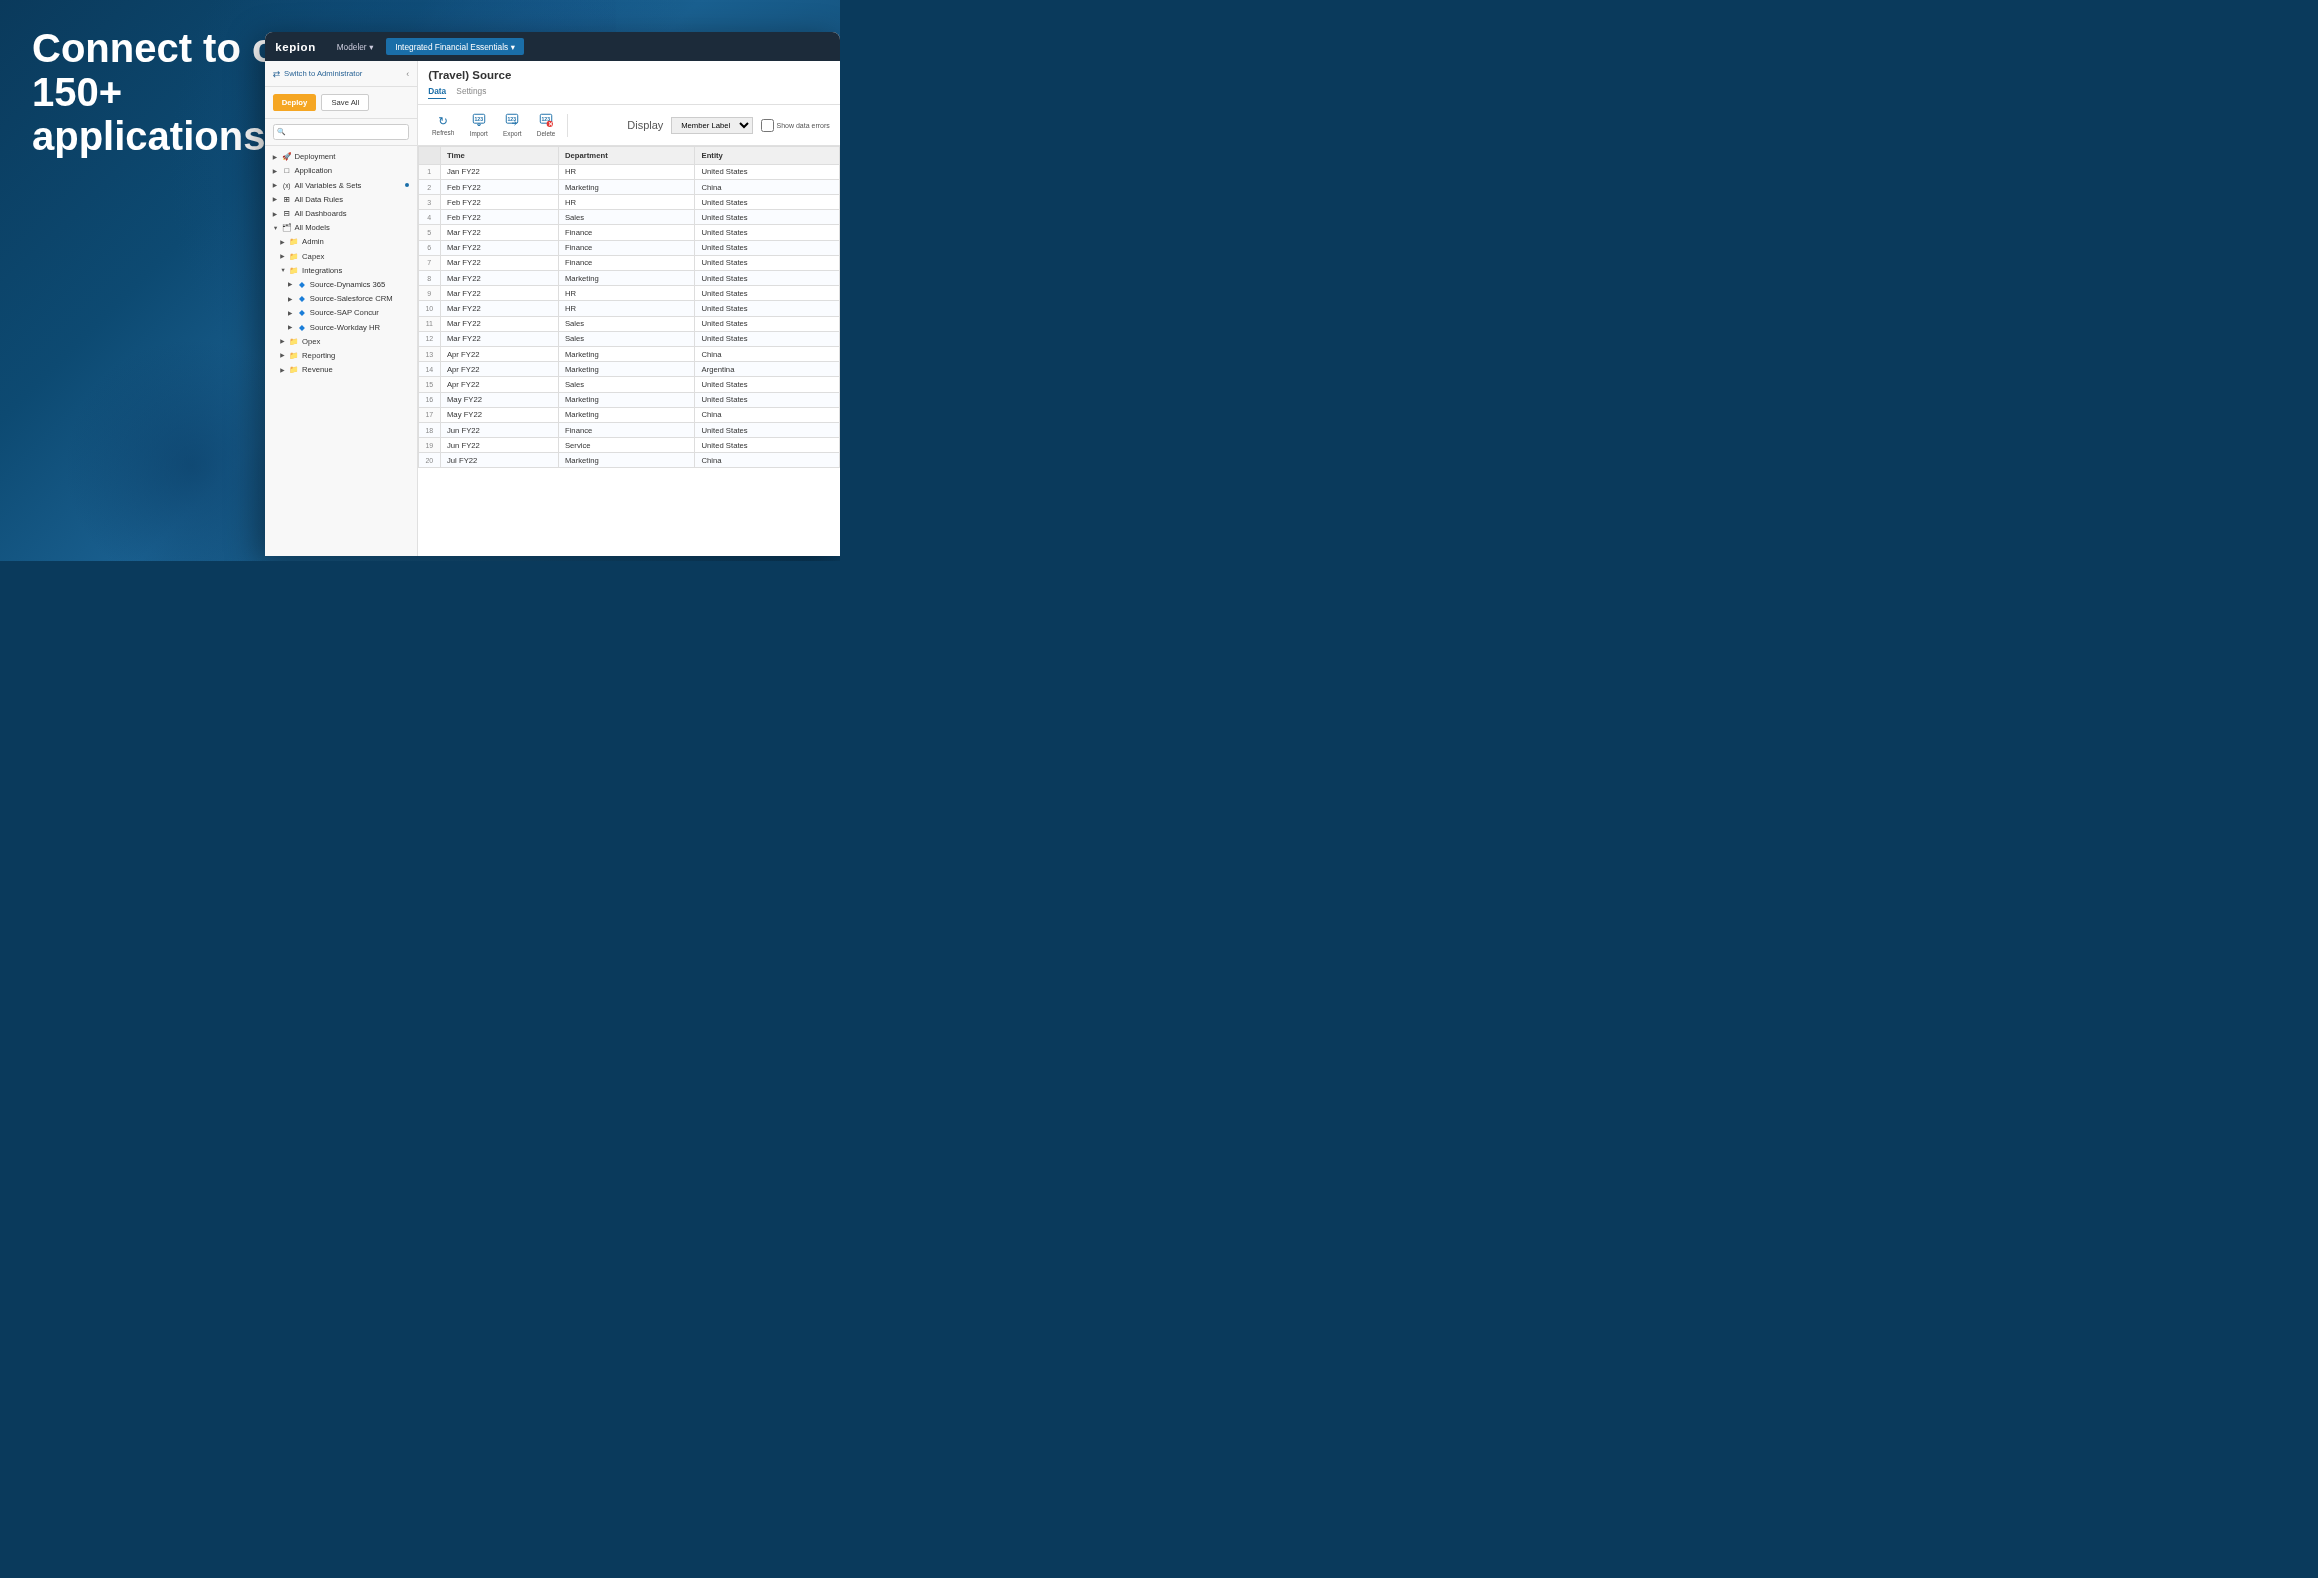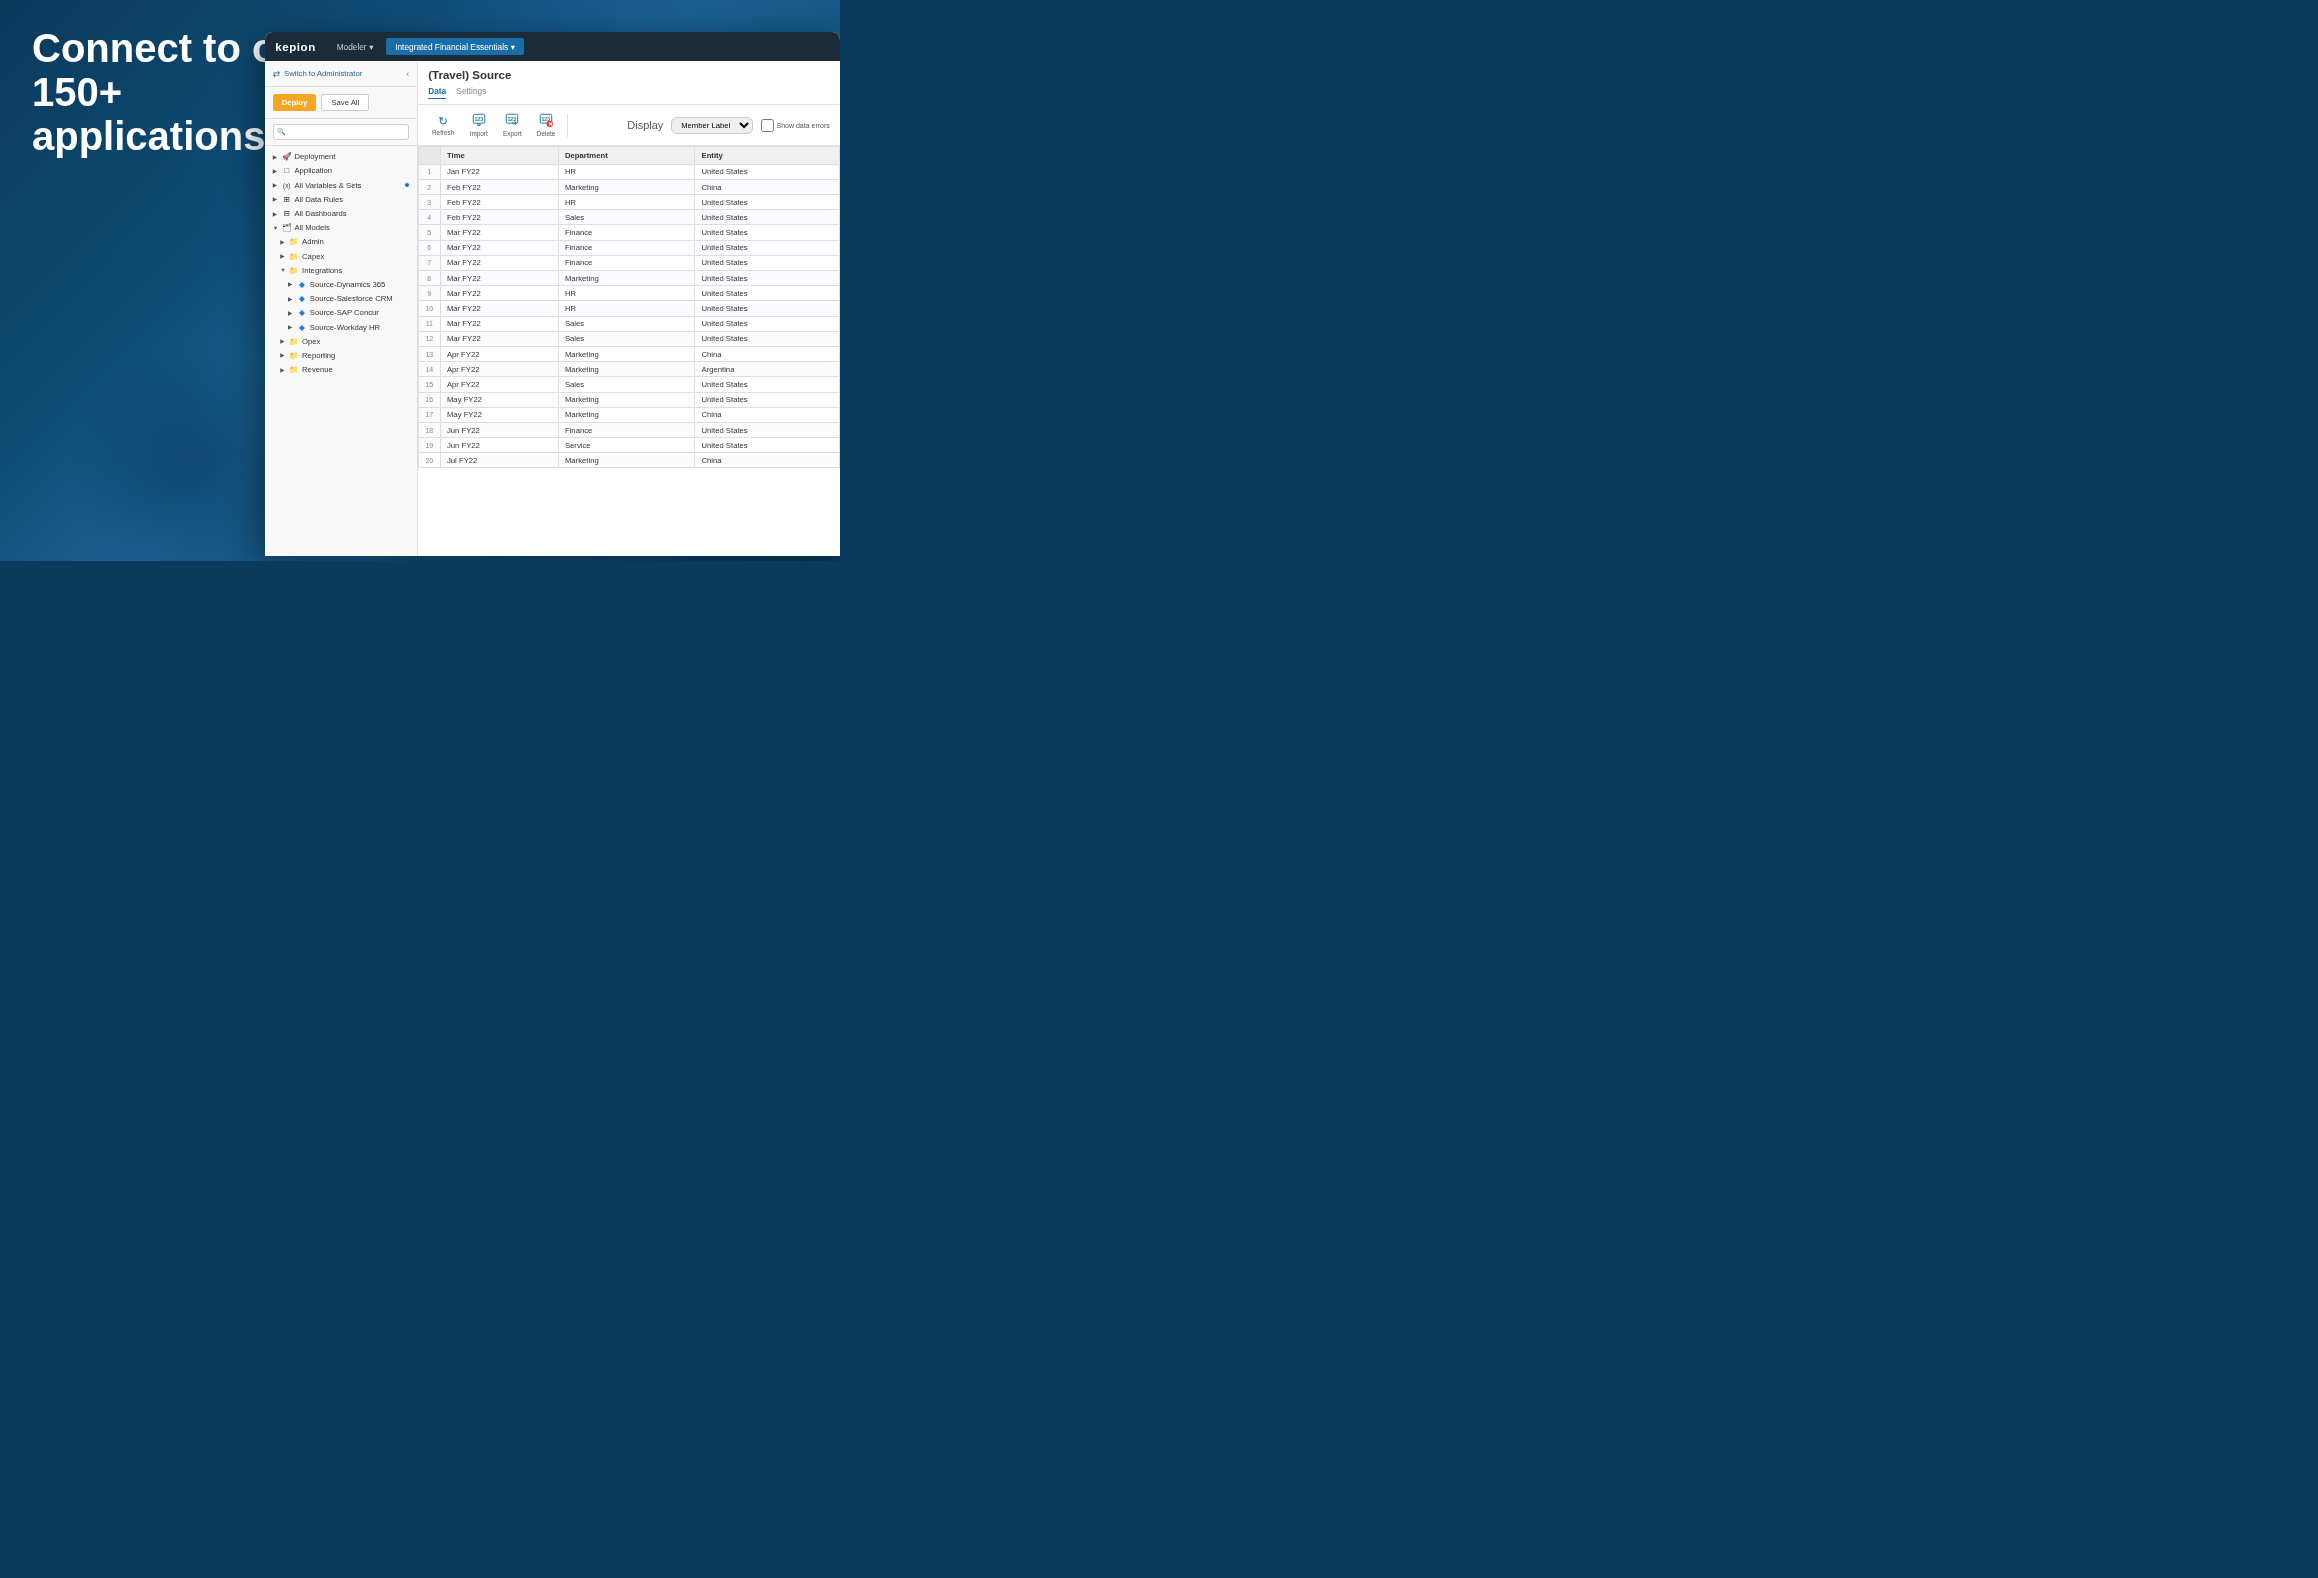--- a/index.html
+++ b/index.html
@@ -362,21 +362,21 @@
 
     .display-label {
       font-size: 11px;
       color: #555;
       margin-left: auto;
     }
 
     .display-select {
       border: 0.6px solid #ccc;
       padding: 1.9px 5.1px;
-      border-radius: 6px;
+      border-radius: 0;
       font-size: 7.7px;
     }
 
     .show-errors {
       display: flex;
       align-items: center;
       gap: 2.6px;
       font-size: 7px;
       color: #555;
     }

